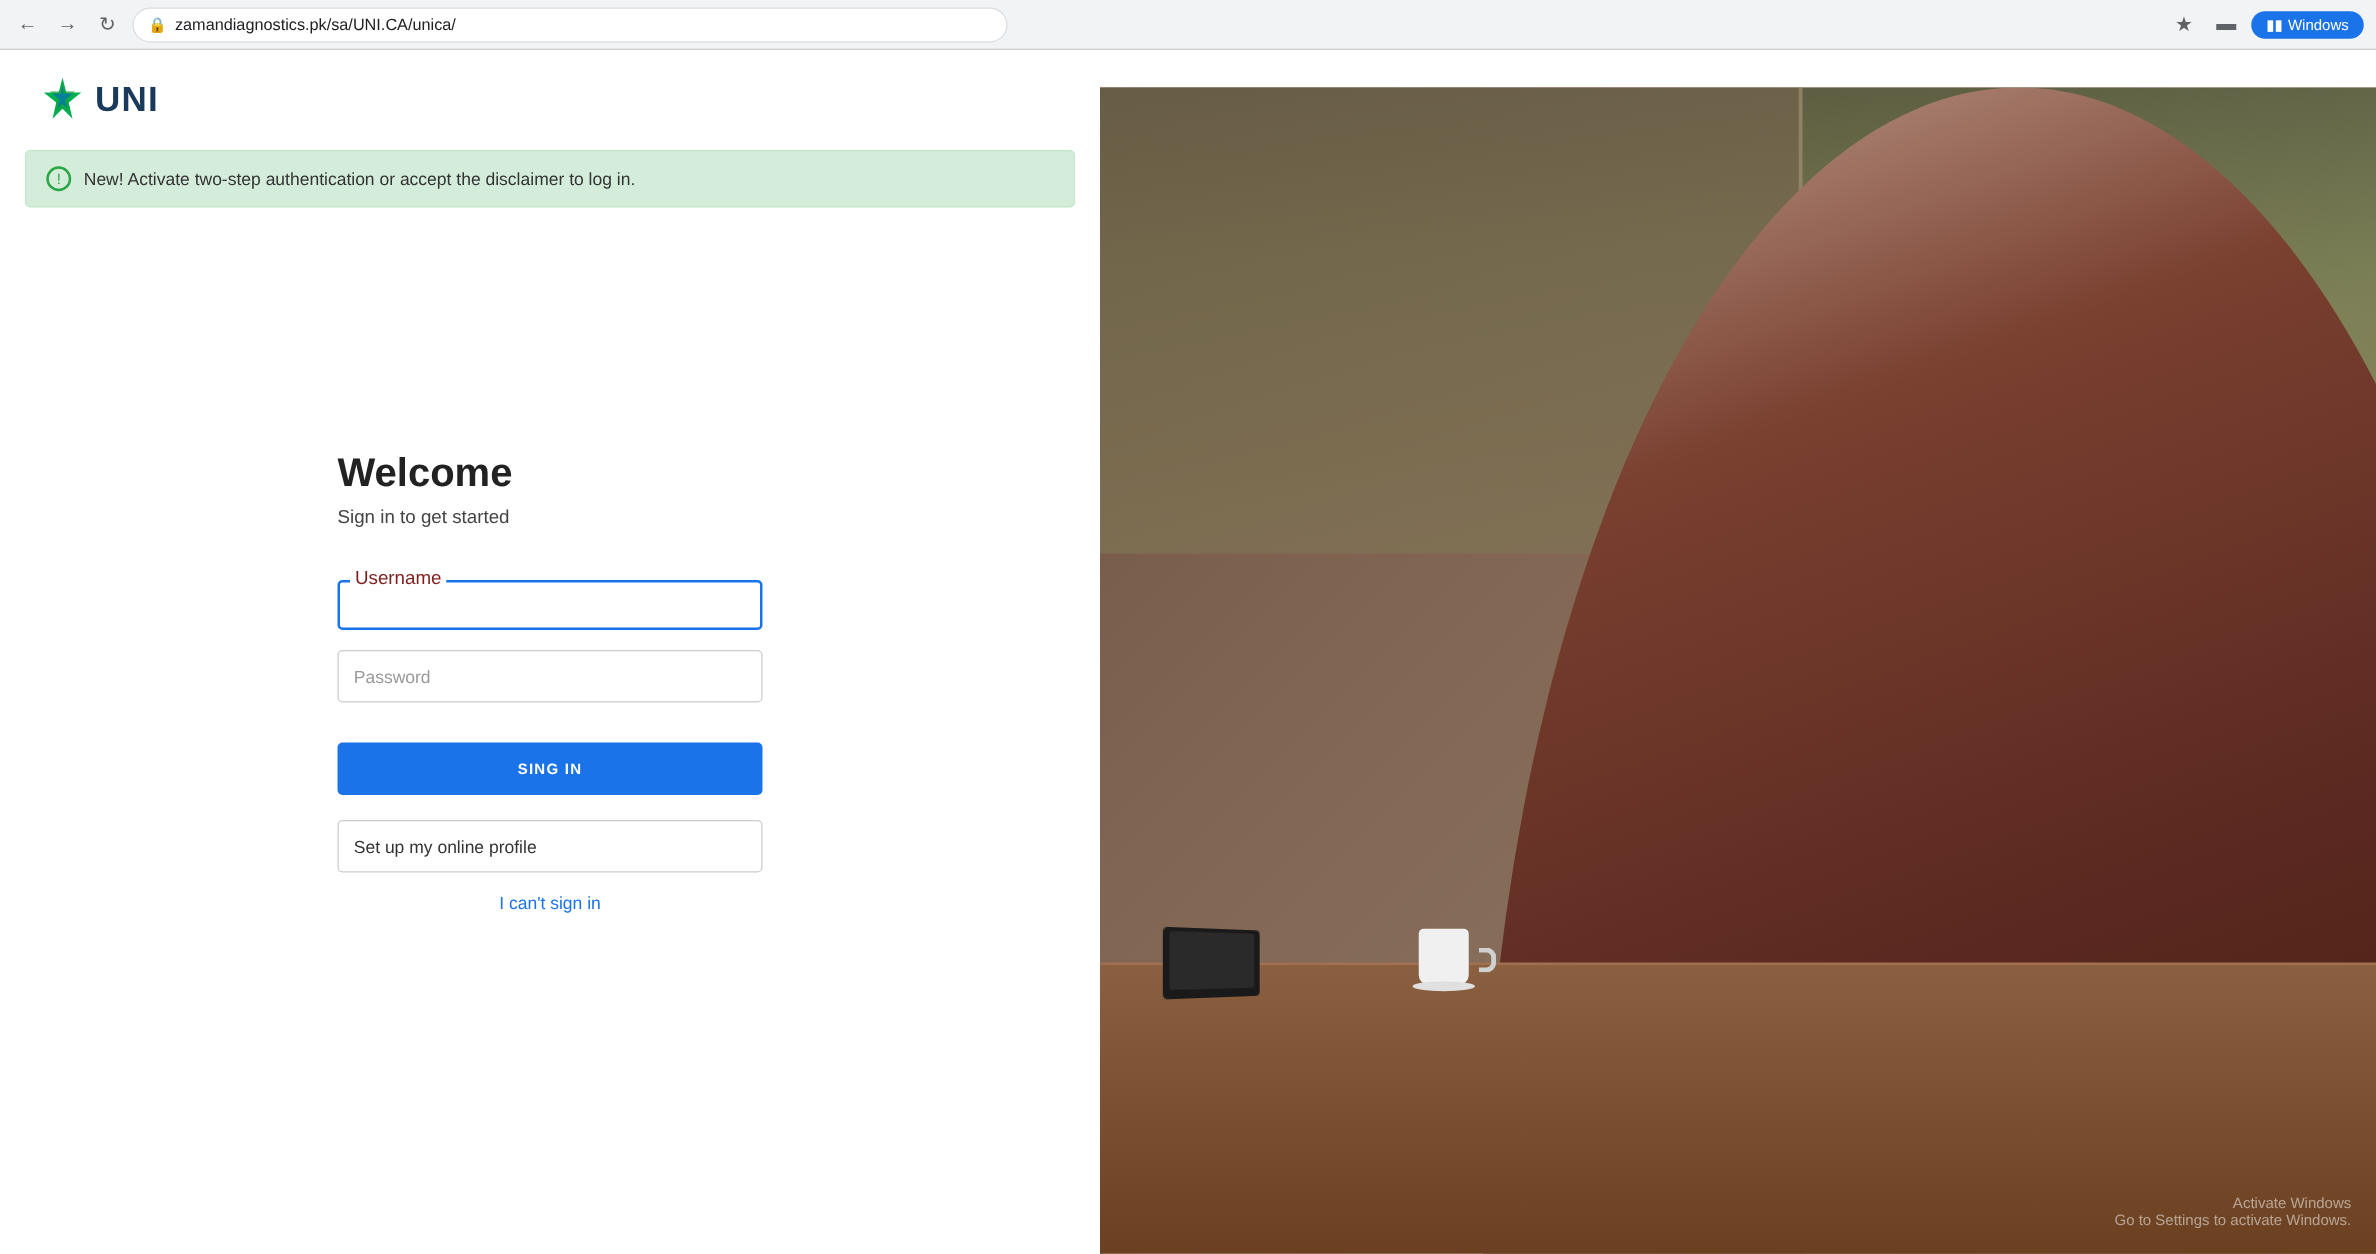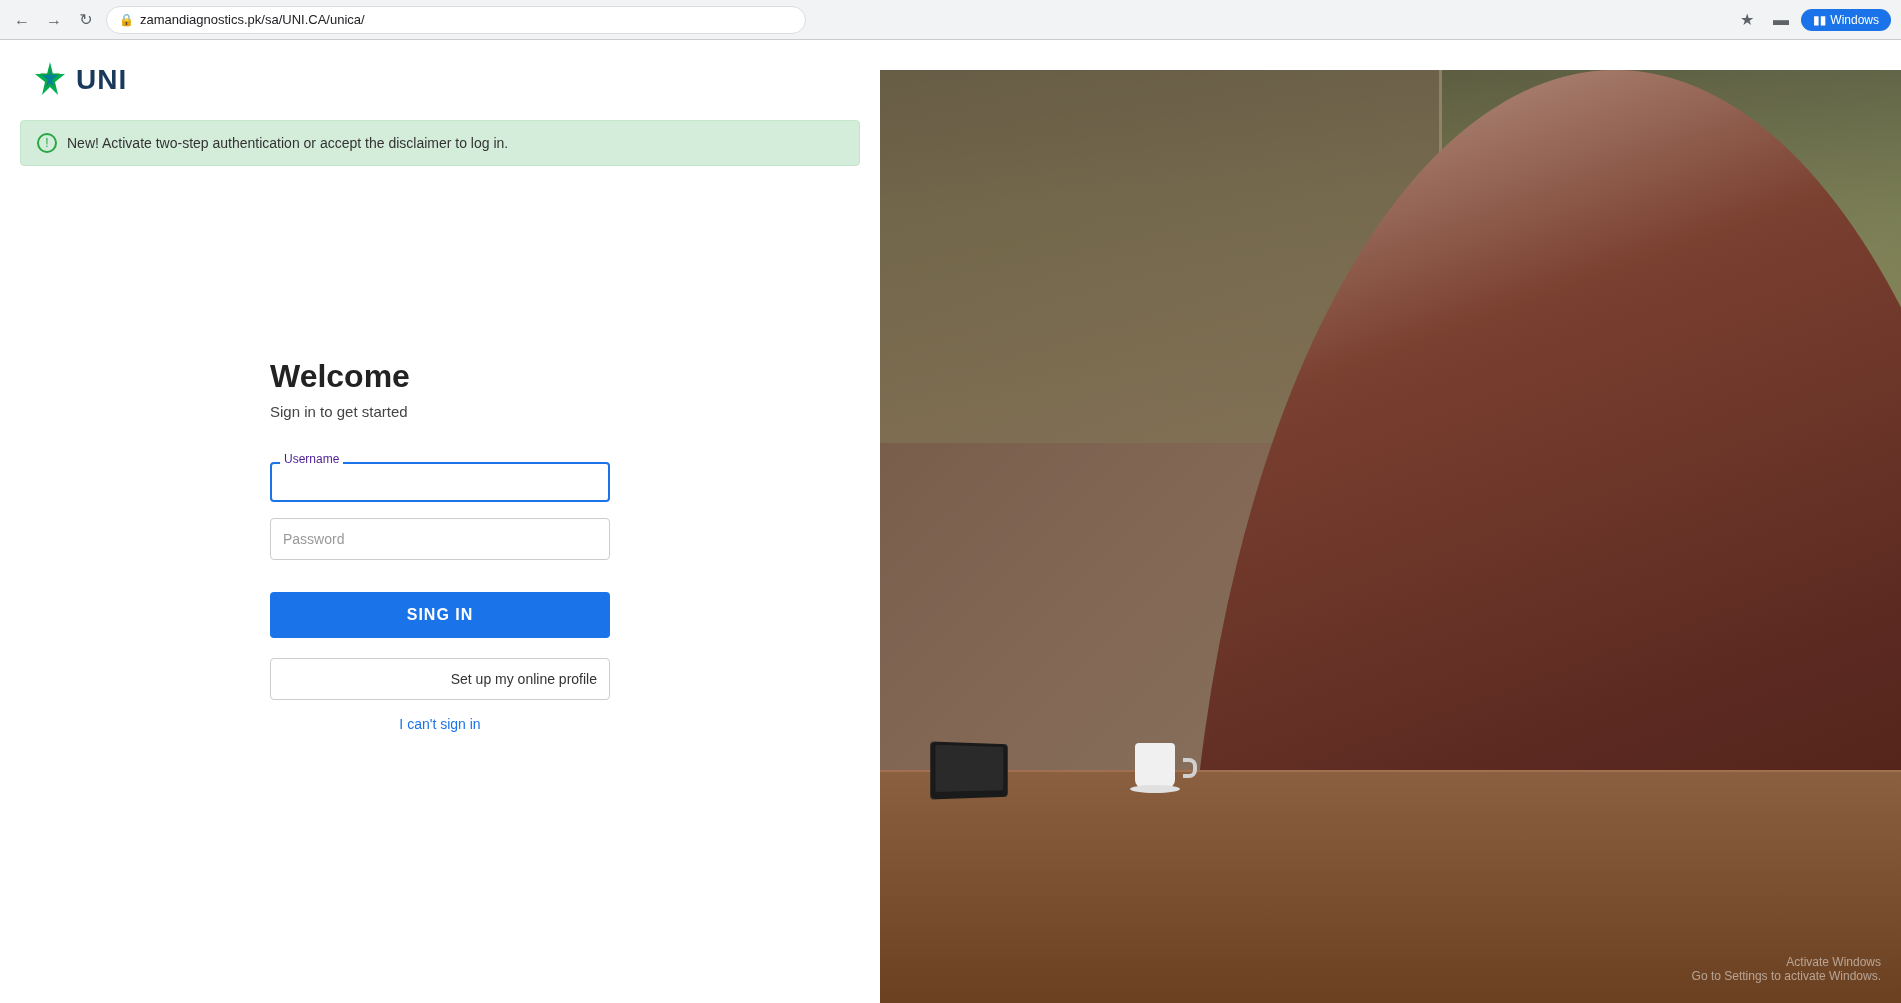--- a/index.html
+++ b/index.html
@@ -157,22 +157,22 @@
       outline: none;
       background: #fff;
       color: #222;
     }
     .floating-label {
       position: absolute;
       top: -10px;
       left: 10px;
       background: #fff;
       padding: 0 4px;
-      font-size: 12px;
-      color: #4c1d95;
+      font-size: 15px;
+      color: #7f1d1d;
     }
     .plain-input {
       width: 100%;
       border: 1px solid #ccc;
       border-radius: 4px;
       padding: 12px 12px;
       font-size: 14px;
       outline: none;
       background: #fff;
       color: #14532d;
@@ -180,39 +180,39 @@
     .plain-input::placeholder { color: #999; }
 
     
     .btn-signin {
       width: 340px;
       background: #1a73e8;
       color: #fff;
       border: none;
       border-radius: 4px;
       padding: 14px;
-      font-size: 16px;
+      font-size: 12px;
       font-weight: bold;
       letter-spacing: 1px;
       cursor: pointer;
       margin-top: 16px;
       margin-bottom: 20px;
     }
 
     .btn-setup {
       width: 340px;
       background: #fff;
       color: #333;
       border: 1px solid #ccc;
       border-radius: 4px;
       padding: 12px;
       font-size: 14px;
       cursor: pointer;
       margin-bottom: 16px;
-      text-align: right;
+      text-align: left;
     }
 
     .link-cant-sign {
       color: #1a73e8;
       font-size: 14px;
       text-decoration: none;
       cursor: pointer;
       display: block;
       text-align: center;
       width: 340px;

